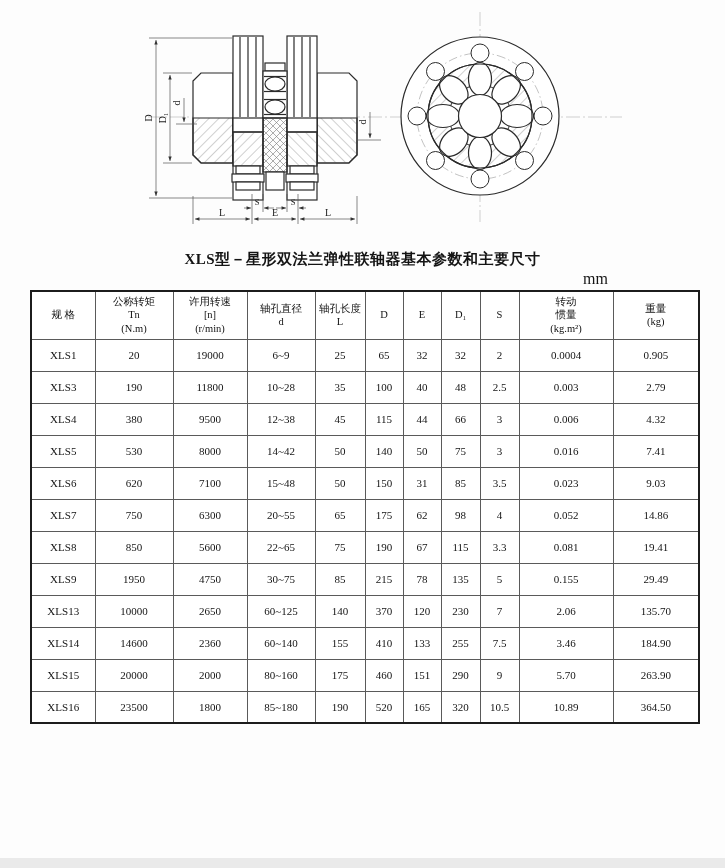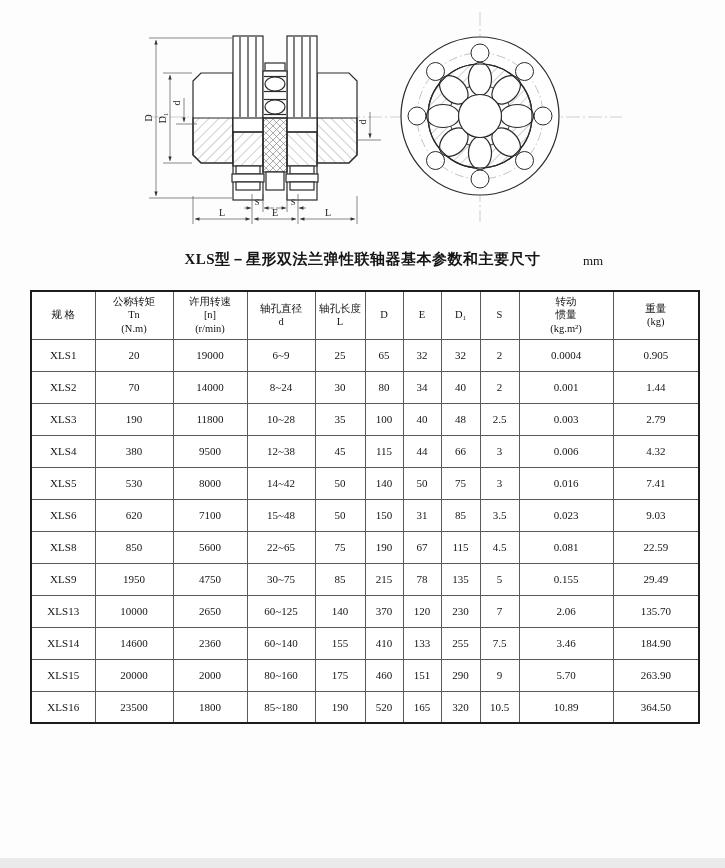--- a/index.html
+++ b/index.html
@@ -2,21 +2,21 @@
 <html><head>
 <meta charset="utf-8">
 <style>
   html,body{margin:0;padding:0;background:#fff;}
   .sheet{position:relative;width:725px;height:868px;background:#fdfdfd;overflow:hidden;
          font-family:"Liberation Serif","DejaVu Serif",serif;color:#111;}
   .drawing-svg{position:absolute;left:0;top:0;}
   .title-row{position:absolute;left:0;top:250px;width:725px;height:24px;}
   .doc-title{position:absolute;left:0;top:0;width:725px;text-align:center;
              font-size:15px;font-weight:bold;letter-spacing:.5px;color:#141414;}
-  .unit-label{position:absolute;left:583px;top:3px;font-size:13px;color:#141414;}
+  .unit-label{position:absolute;left:583px;top:20px;font-size:16px;color:#141414;}
   .spec-table{position:absolute;left:30px;top:290px;width:668px;
               border-collapse:collapse;table-layout:fixed;
               border:2px solid #1c1c1c;background:#fff;}
   .spec-table th,.spec-table td{border:1px solid #5a5a5a;text-align:center;
               vertical-align:middle;padding:0 2px;overflow:hidden;}
   .spec-table thead tr{height:48px;}
   .spec-table tbody tr{height:32px;}
   .spec-table th{font-weight:normal;font-size:10.5px;line-height:1.3;
               white-space:pre-line;font-family:"Liberation Serif","DejaVu Serif",serif;}
   .spec-table td{font-size:11px;color:#141414;}
@@ -203,33 +203,20 @@
           <td>6~9</td>
           <td>25</td>
           <td>65</td>
           <td>32</td>
           <td>32</td>
           <td>2</td>
           <td>0.0004</td>
           <td>0.905</td>
         </tr>
         <tr>
-          <td>XLS2</td>
-          <td>70</td>
-          <td>14000</td>
-          <td>8~24</td>
-          <td>30</td>
-          <td>80</td>
-          <td>34</td>
-          <td>40</td>
-          <td>2</td>
-          <td>0.001</td>
-          <td>1.44</td>
-        </tr>
-        <tr>
           <td>XLS3</td>
           <td>190</td>
           <td>11800</td>
           <td>10~28</td>
           <td>35</td>
           <td>100</td>
           <td>40</td>
           <td>48</td>
           <td>2.5</td>
           <td>0.003</td>
@@ -268,31 +255,44 @@
           <td>15~48</td>
           <td>50</td>
           <td>150</td>
           <td>31</td>
           <td>85</td>
           <td>3.5</td>
           <td>0.023</td>
           <td>9.03</td>
         </tr>
         <tr>
+          <td>XLS7</td>
+          <td>750</td>
+          <td>6300</td>
+          <td>20~55</td>
+          <td>65</td>
+          <td>175</td>
+          <td>62</td>
+          <td>98</td>
+          <td>4</td>
+          <td>0.052</td>
+          <td>14.86</td>
+        </tr>
+        <tr>
           <td>XLS8</td>
           <td>850</td>
           <td>5600</td>
           <td>22~65</td>
           <td>75</td>
           <td>190</td>
           <td>67</td>
           <td>115</td>
-          <td>4.5</td>
+          <td>3.3</td>
           <td>0.081</td>
-          <td>22.59</td>
+          <td>19.41</td>
         </tr>
         <tr>
           <td>XLS9</td>
           <td>1950</td>
           <td>4750</td>
           <td>30~75</td>
           <td>85</td>
           <td>215</td>
           <td>78</td>
           <td>135</td>

